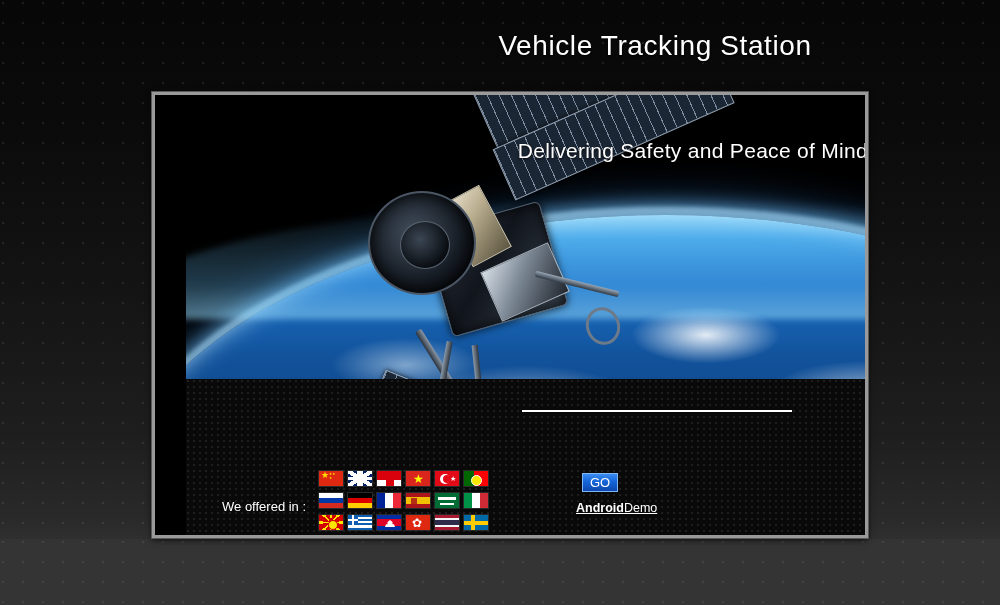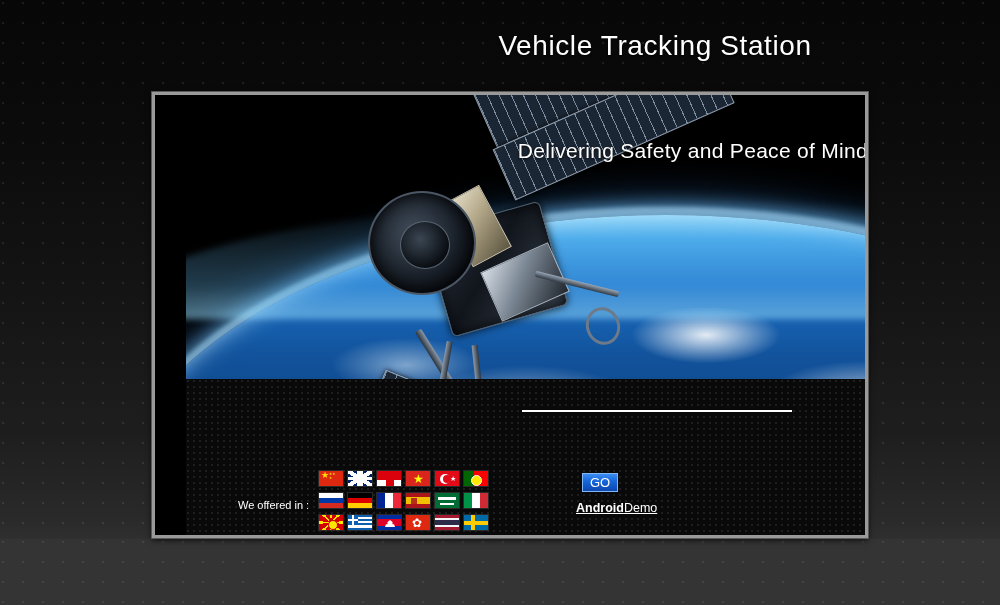--- a/index.html
+++ b/index.html
@@ -334,23 +334,23 @@
     color: #ffffff;
     font-size: 12.5px;
     text-decoration: underline;
     cursor: pointer;
   }
   .link.bold { font-weight: bold; }
 
   
   .offered-label {
     position: absolute;
-    left: 52px; top: 120px;
-    color: #ffffff;
-    font-size: 11px;
+    left: 36px; top: 120px;
+    color: #ffffff;
+    font-size: 13px;
     white-space: nowrap;
   }
   .flags {
     position: absolute;
     left: 132px; top: 89px;
     display: grid;
     grid-template-columns: repeat(6, 28px);
     grid-auto-rows: 21px;
     column-gap: 1px;
     row-gap: 1px;

